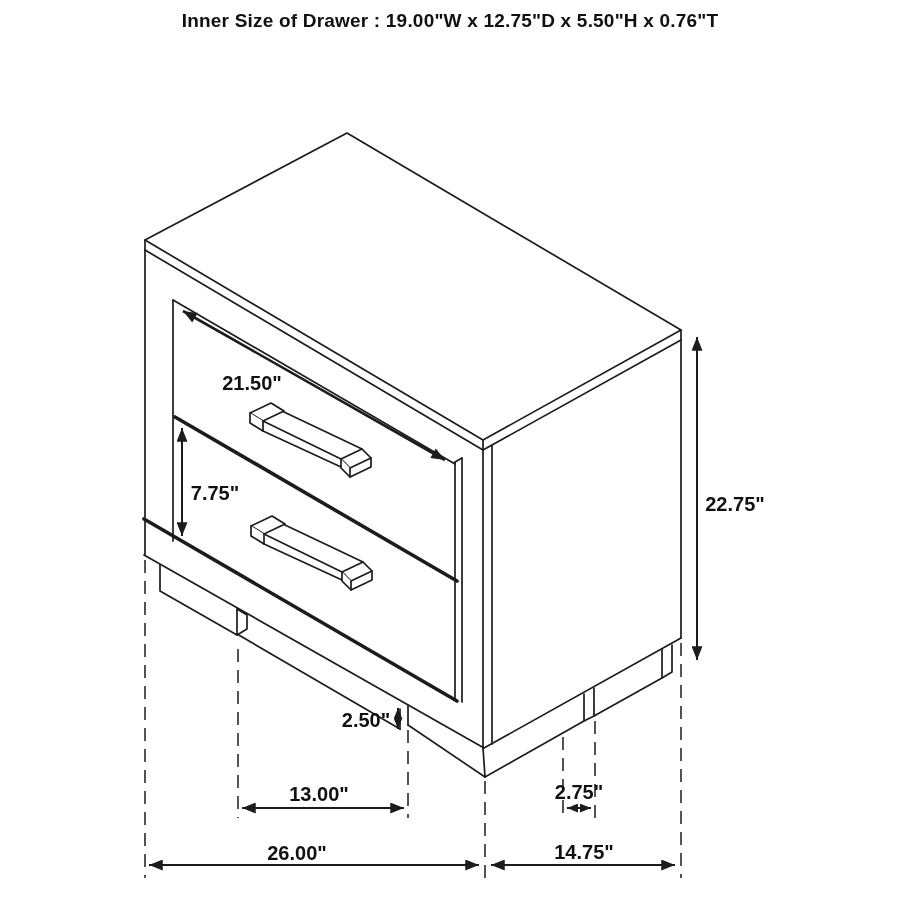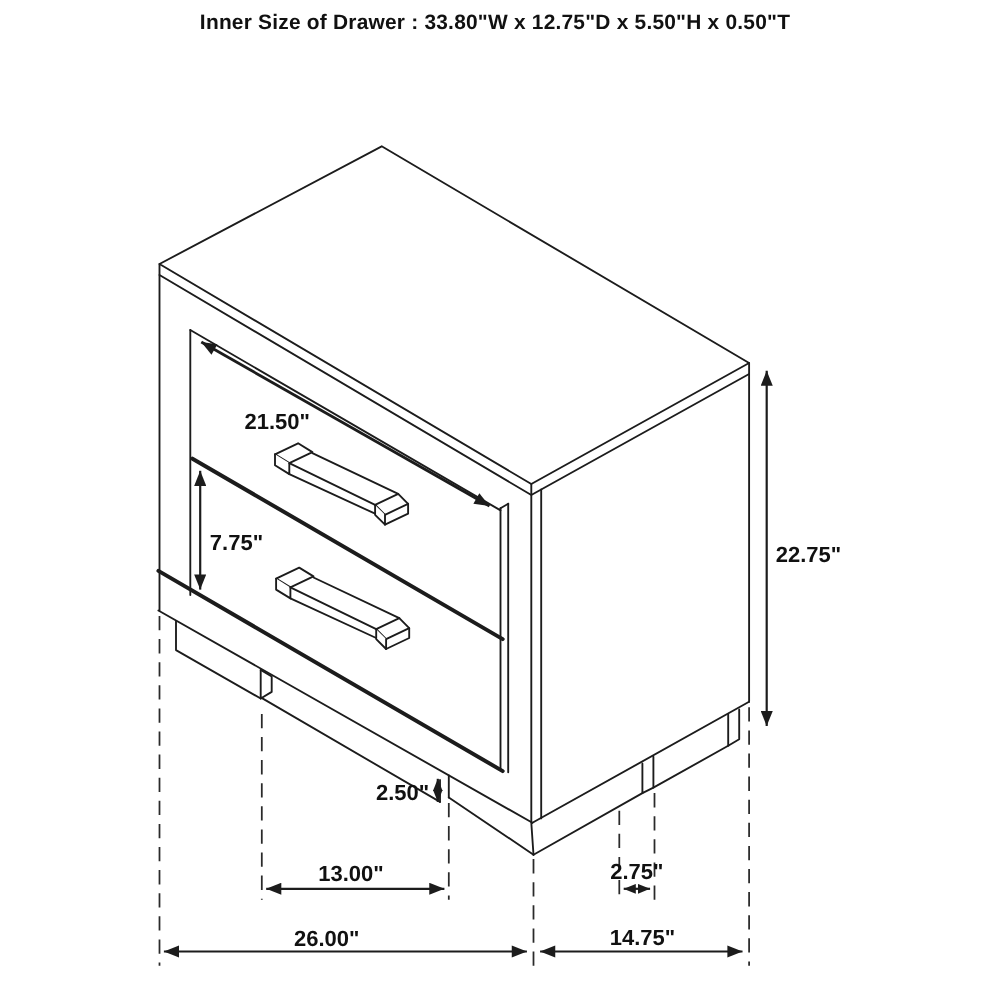--- a/index.html
+++ b/index.html
@@ -37,21 +37,21 @@
   .dash    { stroke: #2a2a2a; fill: none; stroke-width: 1.6px; stroke-dasharray: 13 8; }
   .dimline { stroke: #1c1c1c; fill: none; stroke-width: 2px; }
   .dimline-diag { stroke-width: 2.6px; }
   .whiteface { fill: #ffffff; }
 </style>
 </head>
 <body>
 
 <div class="page">
 
-  <div class="diagram-title">Inner Size of Drawer : 33.80"W x 12.75"D x 5.50"H x 0.50"T</div>
+  <div class="diagram-title">Inner Size of Drawer : 19.00"W x 12.75"D x 5.50"H x 0.76"T</div>
 
   <svg width="900" height="900" viewBox="0 0 900 900">
     <defs>
       <marker id="arr" viewBox="0 0 10 8" refX="10" refY="4" markerWidth="15" markerHeight="11" markerUnits="userSpaceOnUse" orient="auto-start-reverse">
         <path d="M0,0 L10,4 L0,8 Z" fill="#1c1c1c"></path>
       </marker>
       <marker id="arrs" viewBox="0 0 10 8" refX="10" refY="4" markerWidth="11" markerHeight="9" markerUnits="userSpaceOnUse" orient="auto-start-reverse">
         <path d="M0,0 L10,4 L0,8 Z" fill="#1c1c1c"></path>
       </marker>
     </defs>

